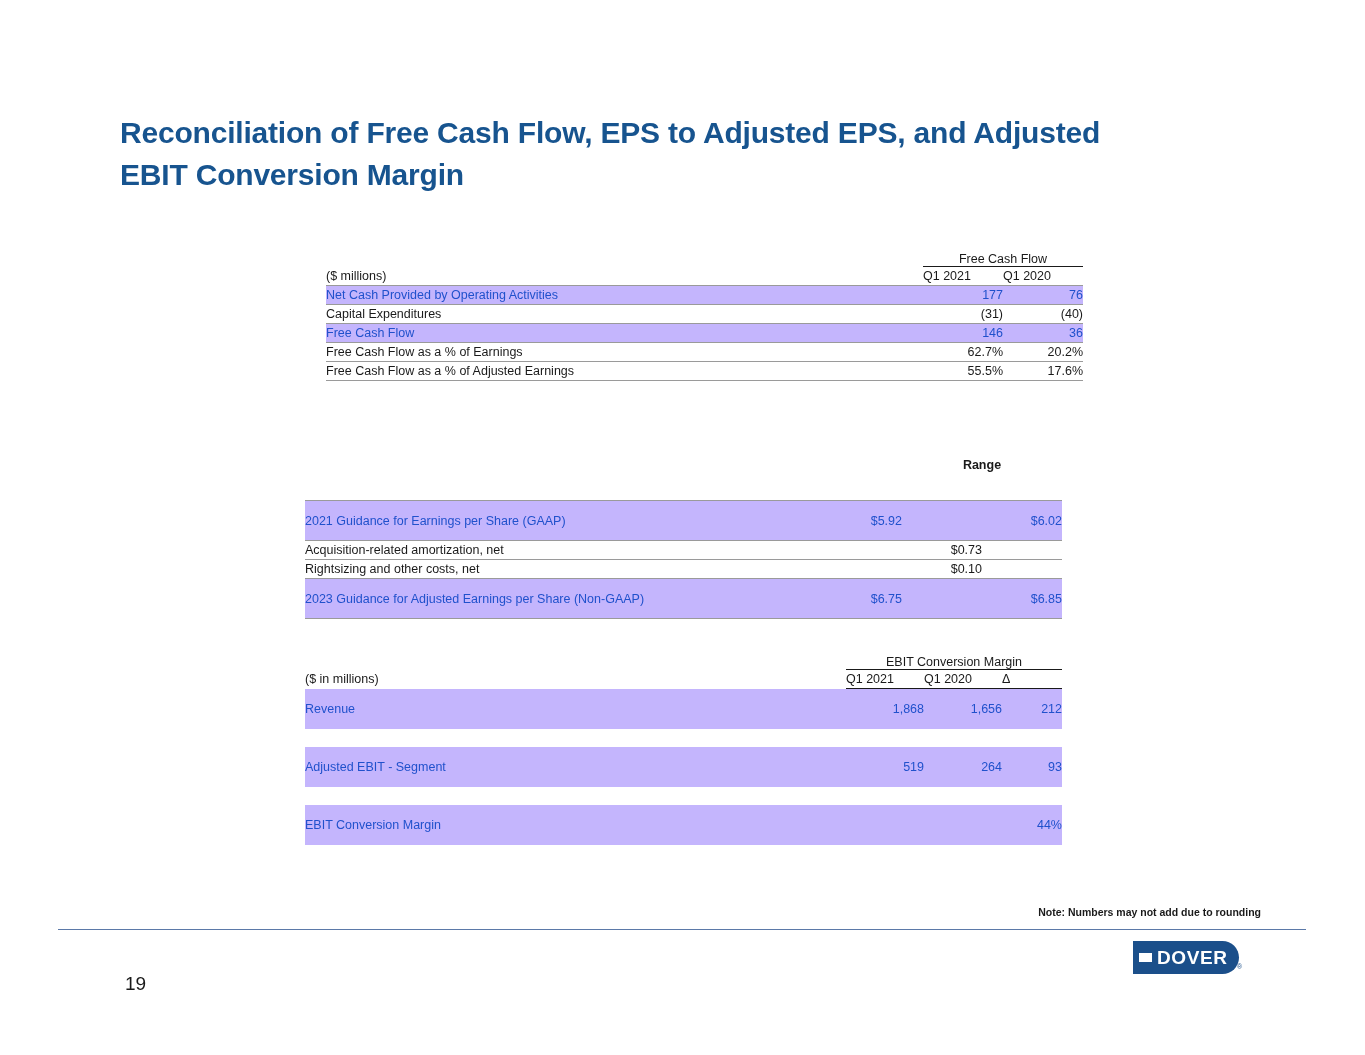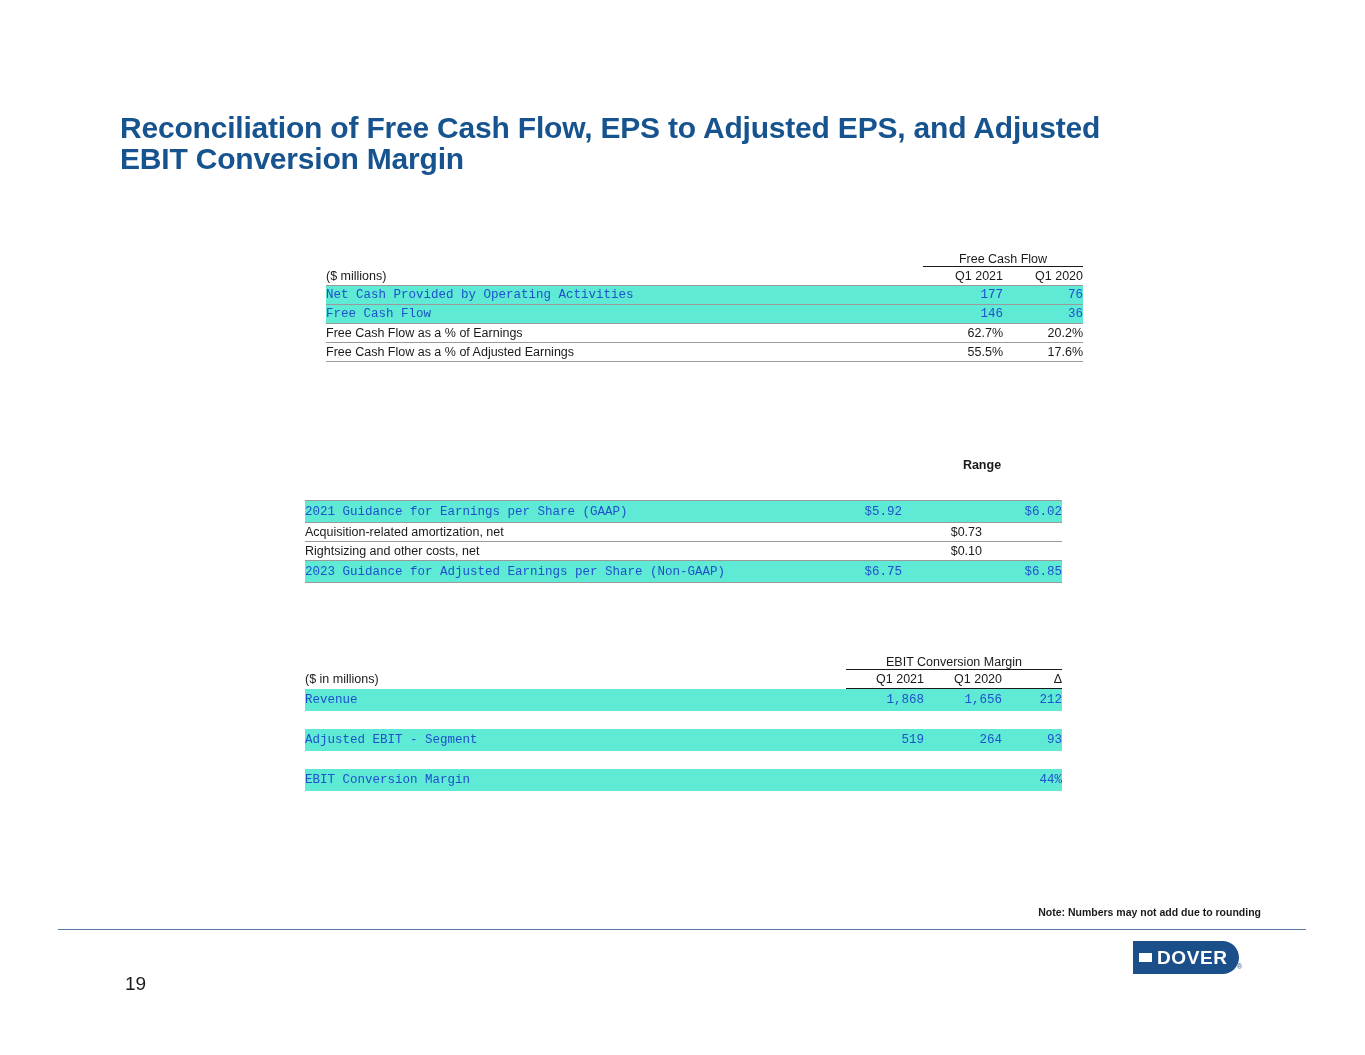--- a/index.html
+++ b/index.html
@@ -17,72 +17,72 @@
   }
 
   
   .slide-title {
     position: absolute;
     left: 120px;
     top: 112px;
     width: 1030px;
     font-size: 30px;
     font-weight: bold;
-    line-height: 31px;
+    line-height: 42px;
     color: #17548f;
     letter-spacing: -0.2px;
   }
 
   
   .fin-table {
     position: absolute;
     border-collapse: collapse;
     font-size: 12.5px;
   }
   .fin-table td, .fin-table th {
     padding: 0;
     vertical-align: middle;
     font-weight: normal;
   }
   .c-num     { text-align: right; padding-right: 10px; }
 
-  .row-shaded { background: #5eead4; font-family: Liberation Mono, monospace; }
+  .row-shaded { background: #c4b5fd; }
 
   .txt-blue  { color: #2051cc; font-weight: bold; }
   .txt-black { color: #1a1a1a; }
 
   .rule-top-gray    { border-top: 1.5px solid #9a9a9a; }
   .rule-bottom-gray { border-bottom: 1.5px solid #9a9a9a; }
   .rule-bottom-blk  { border-bottom: 1.5px solid #1a1a1a; }
 
   .cell-pad-l { padding-left: 10px; }
   .cell-indent { padding-left: 26px; }
 
   .hdr-span {
     text-align: center;
     font-weight: bold;
     font-size: 12.5px;
     color: #1a1a1a;
     padding-bottom: 1px;
   }
   .hdr-col {
-    text-align: right;
+    text-align: left;
     font-weight: bold;
     font-size: 12.5px;
     color: #1a1a1a;
   }
   .unit-label {
     font-size: 12.5px;
     color: #1a1a1a;
     text-align: left;
     padding-left: 10px;
   }
 
   .row-h { height: 19px; }
-  .row-h-tall { height: 22px; margin-top: 32px; }
+  .row-h-tall { height: 40px; margin-top: 32px; }
   .gap-h { height: 18px; }
 
   
   .footer-note {
     position: absolute;
     right: 104px;
     top: 906px;
     font-size: 10.5px;
     font-weight: bold;
     color: #1a1a1a;
@@ -160,20 +160,25 @@
   <tr class="row-h">
     <td class="unit-label">($ millions)</td>
     <td class="hdr-col" style="width:80px;">Q1 2021</td>
     <td class="hdr-col" style="width:80px;">Q1 2020</td>
   </tr>
 
   <tr class="row-h row-shaded rule-top-gray rule-bottom-gray">
     <td class="cell-pad-l txt-blue">Net Cash Provided by Operating Activities</td>
     <td class="c-num txt-blue">177</td>
     <td class="c-num txt-blue">76</td>
+  </tr>
+  <tr class="row-h rule-bottom-gray">
+    <td class="cell-indent txt-black">Capital Expenditures</td>
+    <td class="c-num txt-black">(31)</td>
+    <td class="c-num txt-black">(40)</td>
   </tr>
   <tr class="row-h row-shaded rule-bottom-gray">
     <td class="cell-pad-l txt-blue">Free Cash Flow</td>
     <td class="c-num txt-blue">146</td>
     <td class="c-num txt-blue">36</td>
   </tr>
   <tr class="row-h rule-bottom-gray">
     <td class="cell-indent txt-black">Free Cash Flow as a % of Earnings</td>
     <td class="c-num txt-black">62.7%</td>
     <td class="c-num txt-black">20.2%</td>

